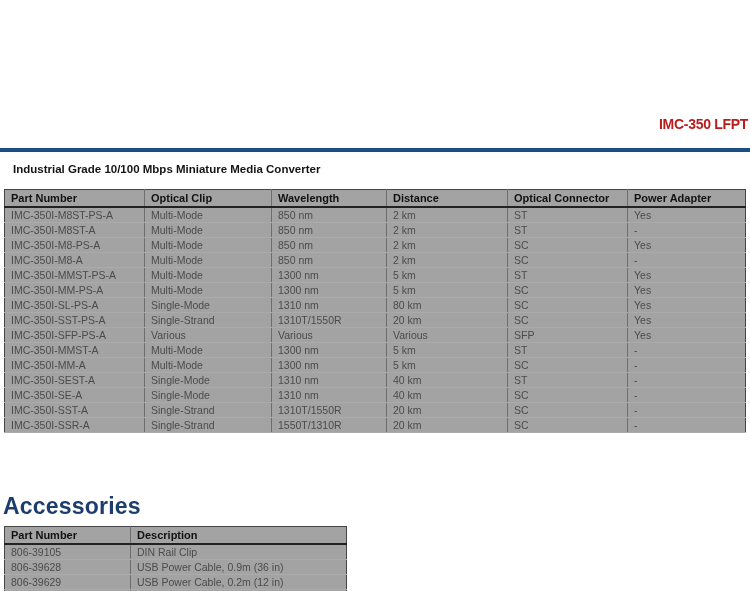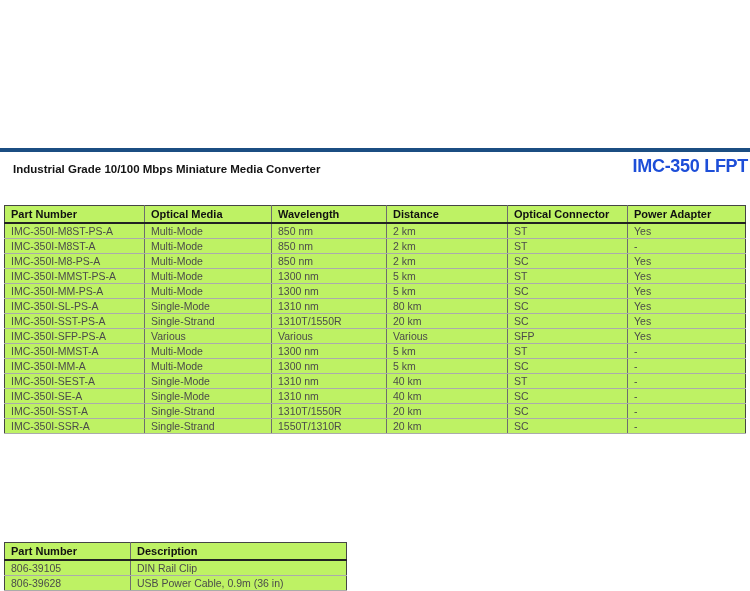--- a/index.html
+++ b/index.html
@@ -9,25 +9,24 @@
     width: 750px;
     height: 591px;
     background: #ffffff;
     overflow: hidden;
     font-family: "Liberation Sans", sans-serif;
   }
   .product-title {
     position: absolute;
     top: 116px;
     right: 2px;
-    font-size: 18px;
+    font-size: 14px;
     font-weight: bold;
     letter-spacing: -0.3px;
-    color: #1d4ed8;
-    margin-top: 40px;
+    color: #b91c1c;
   }
   .blue-rule {
     position: absolute;
     top: 148px;
     left: 0;
     width: 750px;
     height: 4px;
     background: #1b4e82;
   }
   .section-heading {
@@ -35,22 +34,21 @@
     top: 163px;
     left: 4px;
     font-size: 11.5px;
     font-weight: bold;
     color: #141414;
     padding-left: 9px;
   }
   table.spec {
     border-collapse: collapse;
     table-layout: fixed;
-    background: #bef264;
-    margin-top: 16px;
+    background: #a3a3a3;
   }
   table.spec, table.spec tr, table.spec td, table.spec th { border: 0; }
   table.spec {
     border: 1px solid #454545;
   }
   table.spec th {
     border-right: 1px solid #6e6e6e;
     border-bottom: 2px solid #222222;
     text-align: left;
     font-size: 11px;
@@ -112,21 +110,21 @@
         <col style="width: 140px;">
         <col style="width: 127px;">
         <col style="width: 115px;">
         <col style="width: 121px;">
         <col style="width: 120px;">
         <col style="width: 118px;">
       </colgroup>
       <thead>
         <tr>
           <th>Part Number</th>
-          <th>Optical Media</th>
+          <th>Optical Clip</th>
           <th>Wavelength</th>
           <th>Distance</th>
           <th>Optical Connector</th>
           <th>Power Adapter</th>
         </tr>
       </thead>
       <tbody>
         <tr>
           <td>IMC-350I-M8ST-PS-A</td>
           <td>Multi-Mode</td>
@@ -143,20 +141,28 @@
           <td>ST</td>
           <td>-</td>
         </tr>
         <tr>
           <td>IMC-350I-M8-PS-A</td>
           <td>Multi-Mode</td>
           <td>850 nm</td>
           <td>2 km</td>
           <td>SC</td>
           <td>Yes</td>
+        </tr>
+        <tr>
+          <td>IMC-350I-M8-A</td>
+          <td>Multi-Mode</td>
+          <td>850 nm</td>
+          <td>2 km</td>
+          <td>SC</td>
+          <td>-</td>
         </tr>
         <tr>
           <td>IMC-350I-MMST-PS-A</td>
           <td>Multi-Mode</td>
           <td>1300 nm</td>
           <td>5 km</td>
           <td>ST</td>
           <td>Yes</td>
         </tr>
         <tr>
@@ -235,20 +241,21 @@
           <td>IMC-350I-SSR-A</td>
           <td>Single-Strand</td>
           <td>1550T/1310R</td>
           <td>20 km</td>
           <td>SC</td>
           <td>-</td>
         </tr>
       </tbody>
     </table>
 
+  <div class="accessories-heading">Accessories</div>
 
   <table class="spec" id="accessories-table">
       <colgroup>
         <col style="width: 126px;">
         <col style="width: 216px;">
       </colgroup>
       <thead>
         <tr>
           <th>Part Number</th>
           <th>Description</th>

